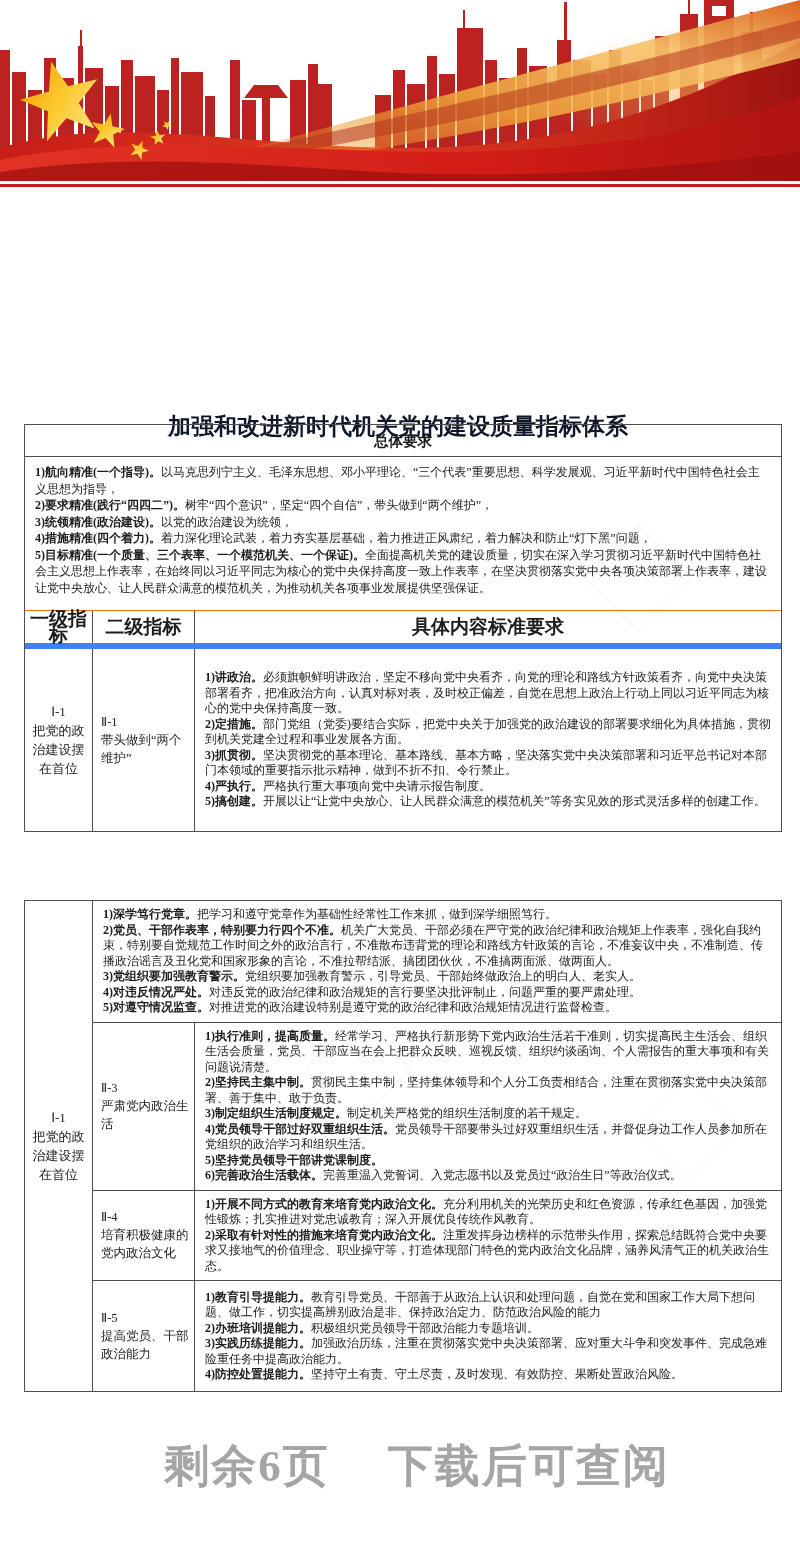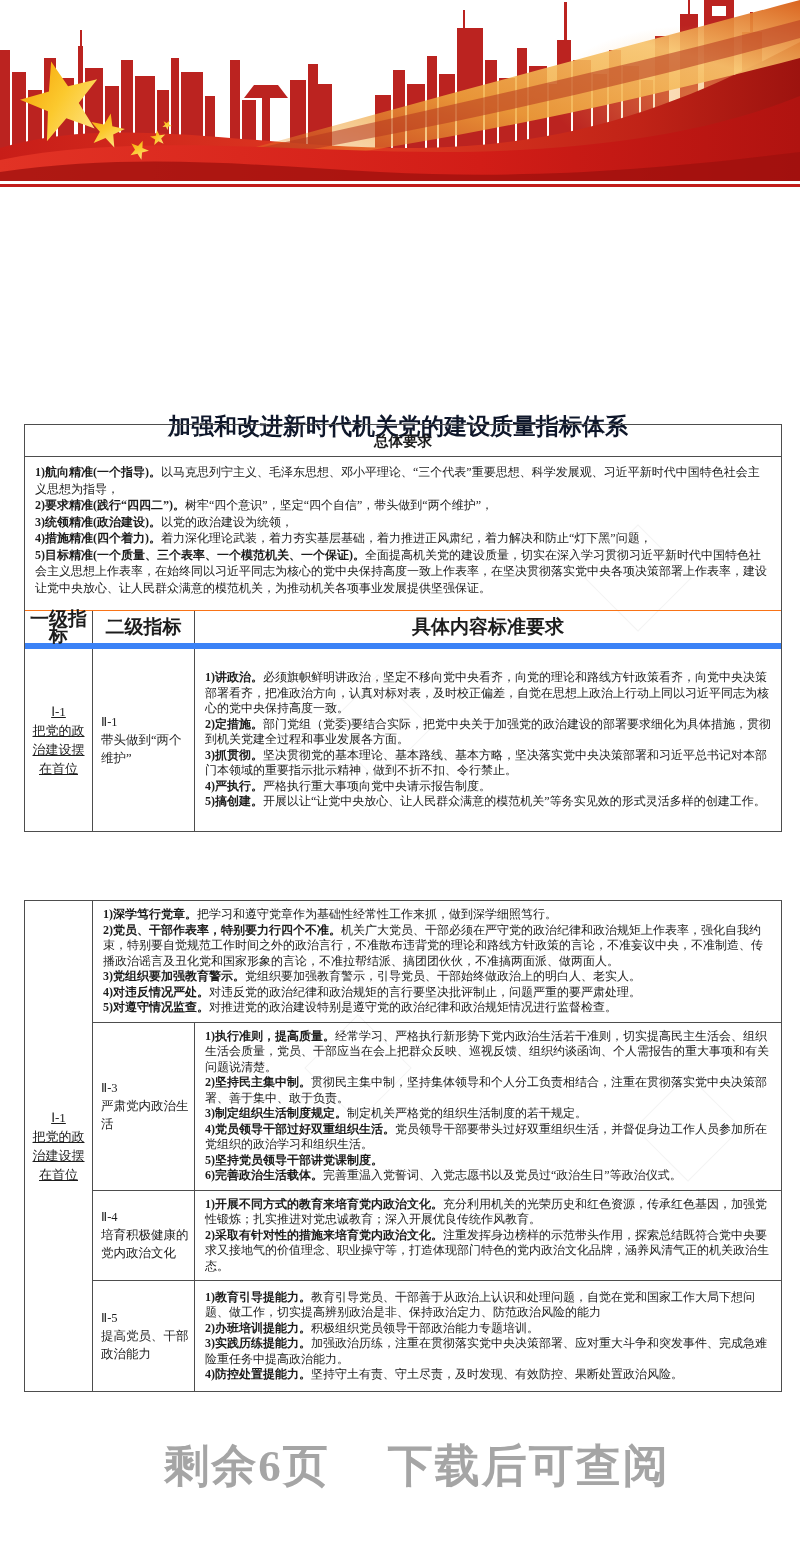--- a/index.html
+++ b/index.html
@@ -23,21 +23,21 @@
   .colhdr{display:flex;height:38px;border-bottom:6px solid #3b82f6;
           font-family:"Liberation Sans",sans-serif;font-weight:bold;font-size:19px;}
   .c1{width:68px;flex:none;border-right:1px solid #4d4d4d;display:flex;flex-direction:column;
       align-items:center;justify-content:center;text-align:center;box-sizing:border-box;}
   .c2{width:102px;flex:none;border-right:1px solid #4d4d4d;display:flex;flex-direction:column;
       justify-content:center;box-sizing:border-box;}
   .c3{flex:1;display:flex;flex-direction:column;justify-content:center;box-sizing:border-box;}
   .colhdr .c2{align-items:center;}
   .colhdr .c3{align-items:center;}
   .body-row{display:flex;min-height:182px;}
-  .lvl1cell{font-size:13px;line-height:19px;padding:0 6px;text-decoration:underline;}
+  .lvl1cell{font-size:13px;line-height:19px;padding:0 6px;}
   .lvl2cell{font-size:12.5px;line-height:18px;padding:4px 0 4px 8px;}
   .speccell{font-size:12px;line-height:15.5px;padding:6px 8px 6px 10px;}
   .it{margin:0;}
   .ld{font-weight:bold;}
   
   .t2-right{flex:1;display:flex;flex-direction:column;}
   .t2-row{display:flex;border-bottom:1px solid #4d4d4d;box-sizing:border-box;}
   .t2-row:last-child{border-bottom:none;}
   .rh2{min-height:112px;} .rh3{min-height:145px;} .rh4{min-height:77px;justify-content:space-between;} .rh5{min-height:110px;}
   

